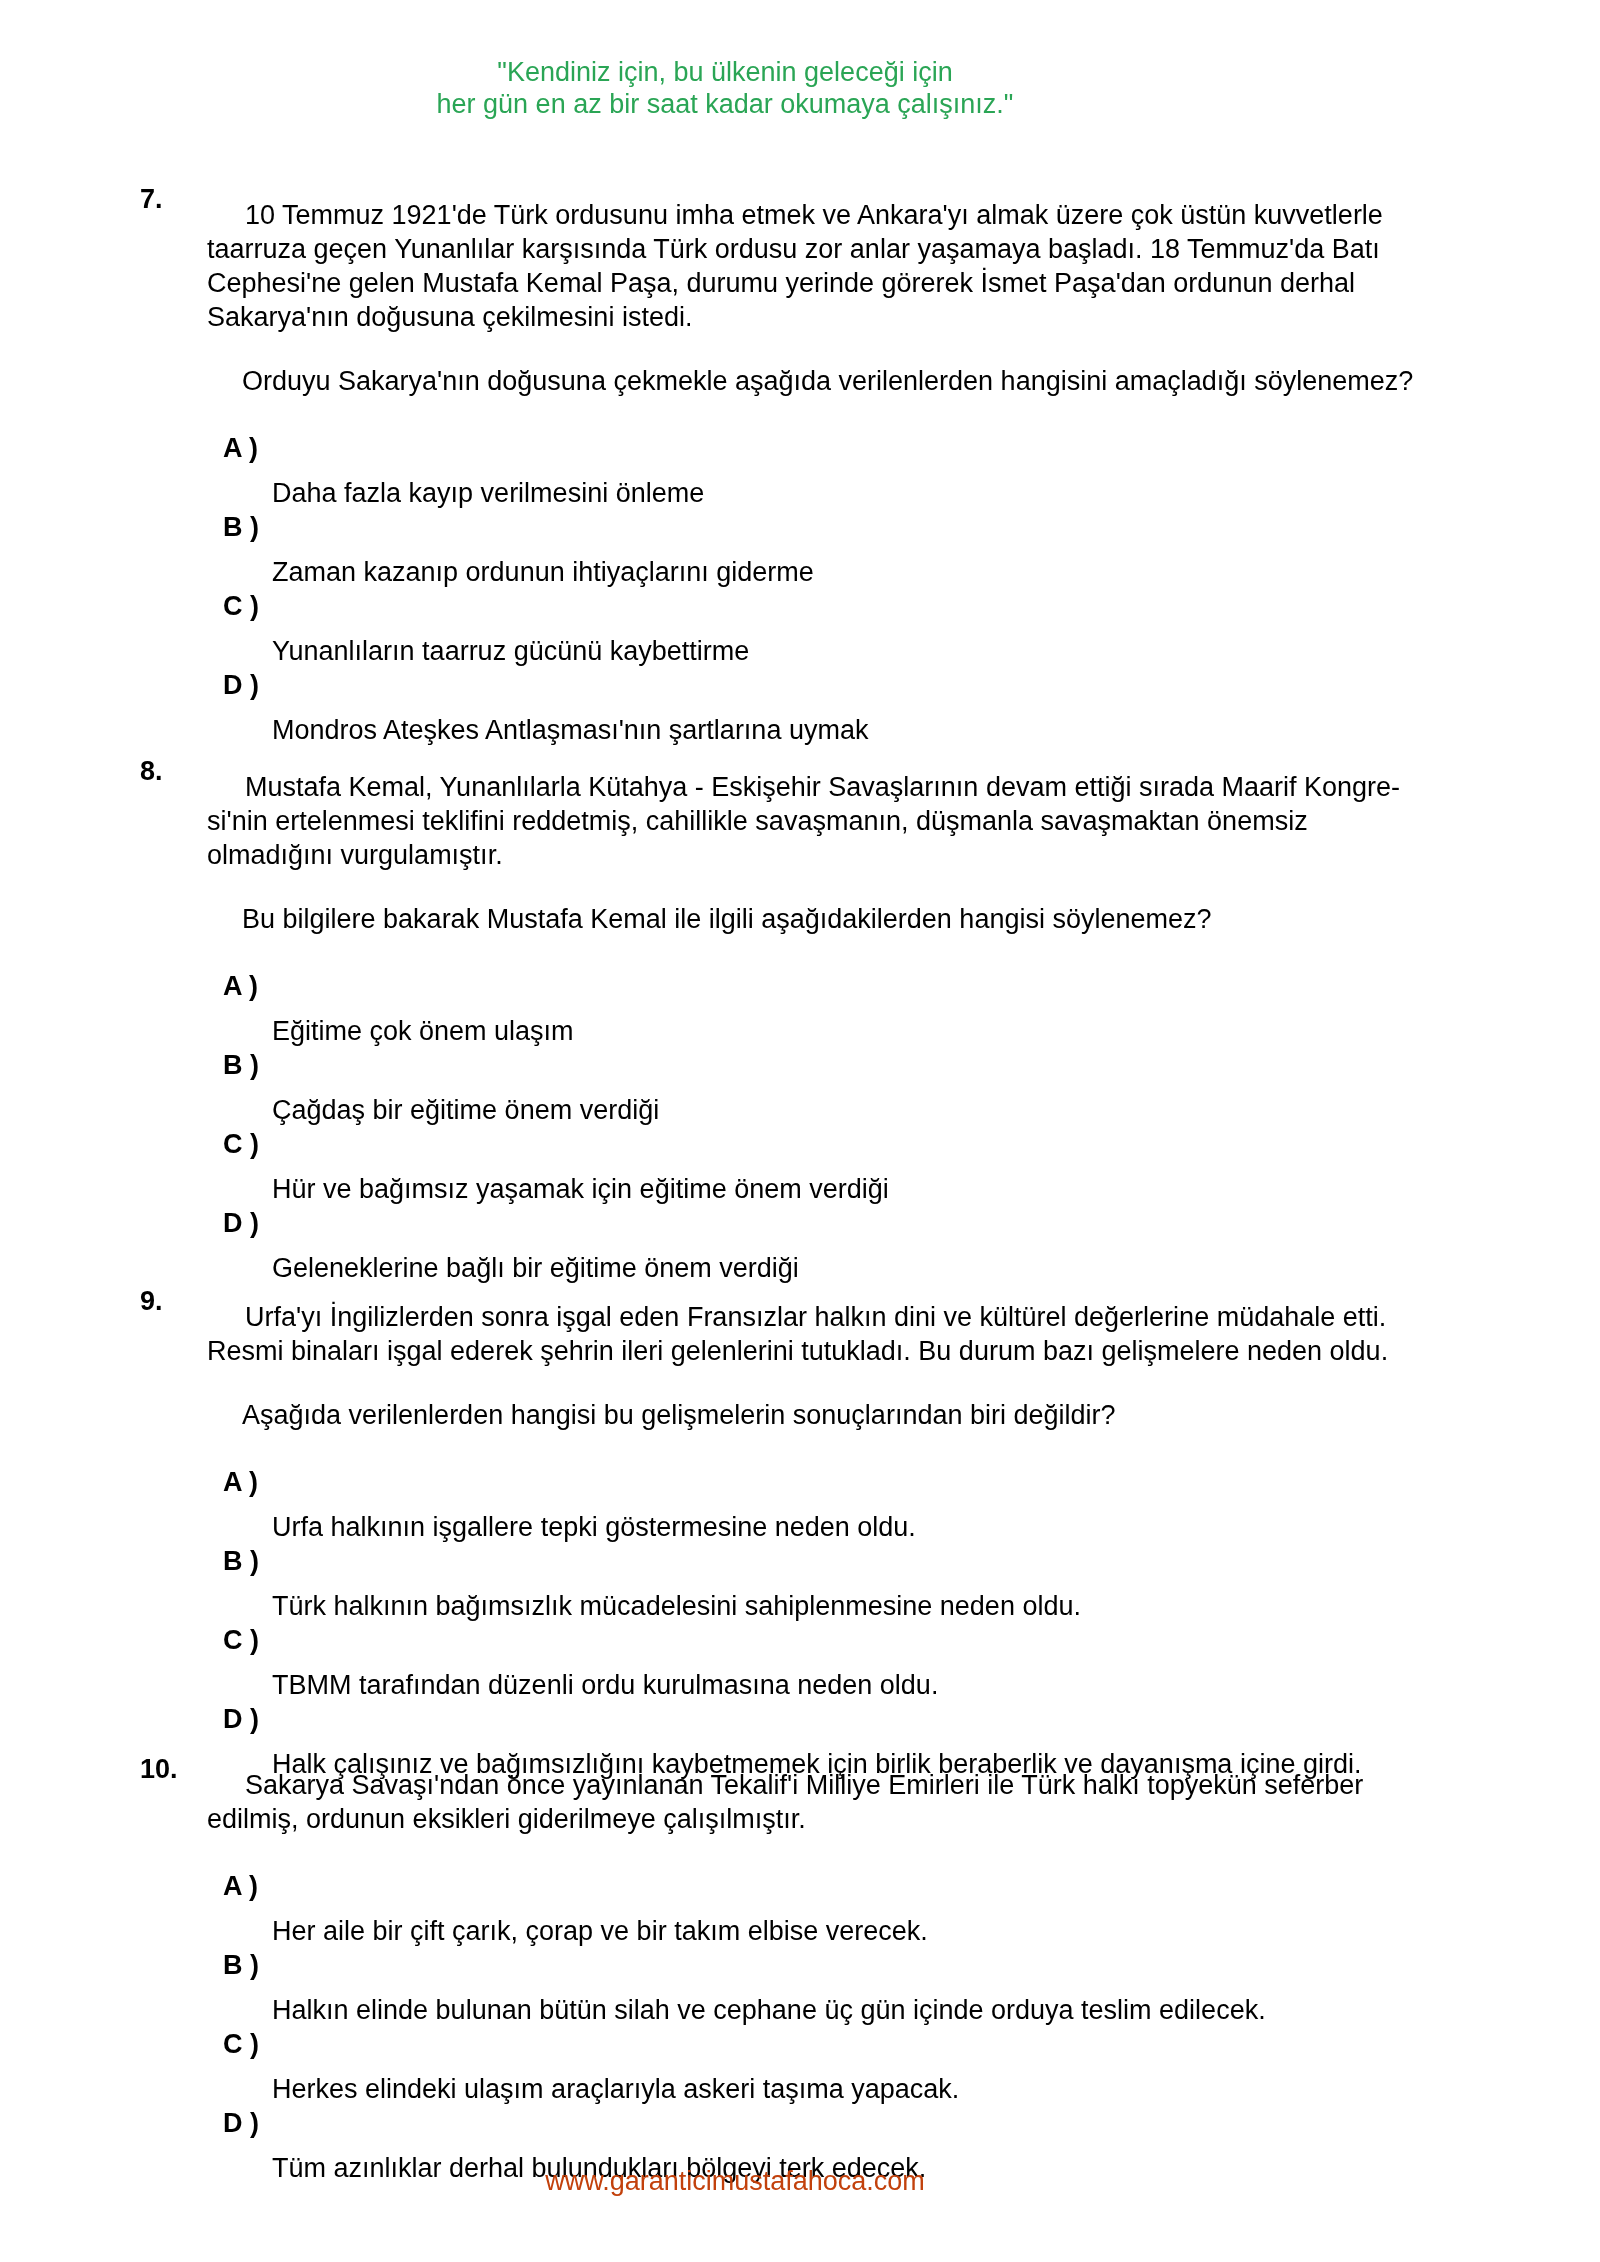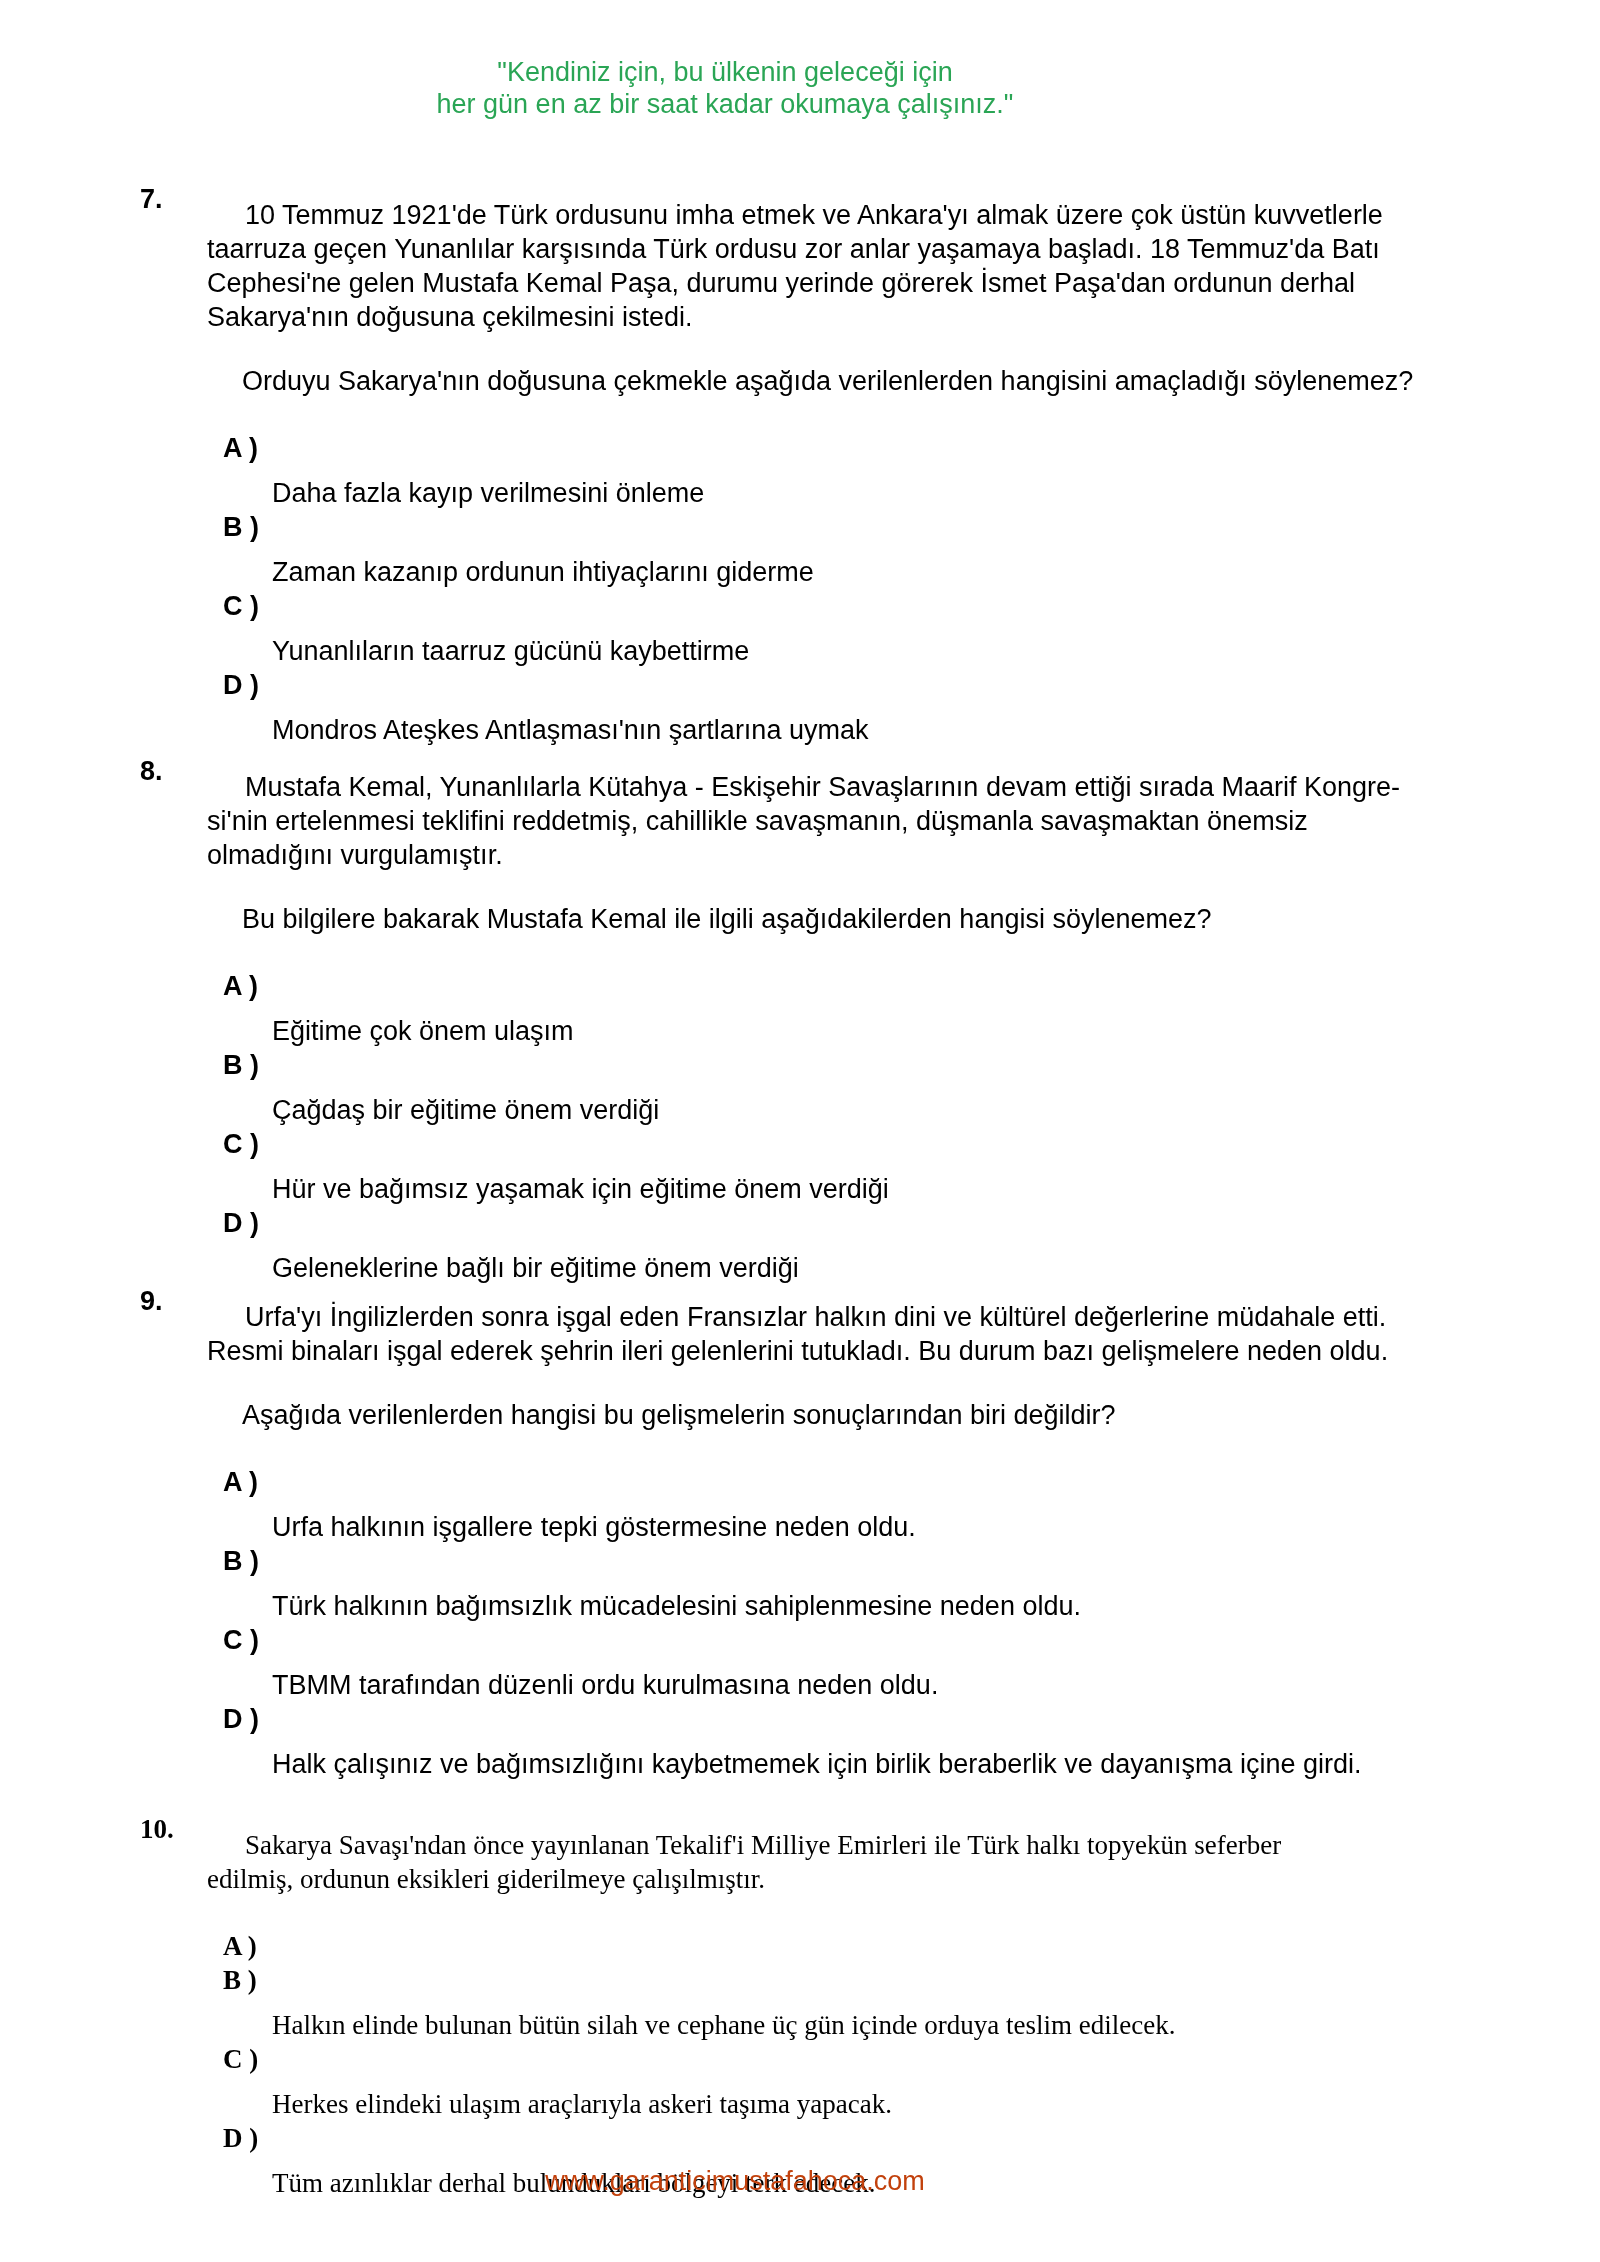--- a/index.html
+++ b/index.html
@@ -29,21 +29,21 @@
   .question {
     position: absolute;
     left: 140px;
     width: 1400px;
     font-size: 27px;
     line-height: 34px;
   }
   .q7  { top: 182px; }
   .q8  { top: 754px; }
   .q9  { top: 1284px; }
-  .q10 { top: 1812px; font-family: Liberation Serif, serif; }
+  .q10 { top: 1752px; }
   .q-num {
     position: absolute;
     left: 0;
     top: 0;
     font-weight: bold;
   }
   .q-para {
     margin: 16px 0 0 67px;
     width: 1330px;
     white-space: pre-line;
@@ -166,20 +166,21 @@
   </ul>
 </section>
 
 <section class="question q10">
   <span class="q-num">10.</span>
   <p class="q-para">Sakarya Savaşı'ndan önce yayınlanan Tekalif'i Milliye Emirleri ile Türk halkı topyekün seferber
 edilmiş, ordunun eksikleri giderilmeye çalışılmıştır.</p>
   <ul class="q-options">
     <li>
       <span class="opt-letter">A )</span>
+      <span class="opt-text">Her aile bir çift çarık, çorap ve bir takım elbise verecek.</span>
     </li>
     <li>
       <span class="opt-letter">B )</span>
       <span class="opt-text">Halkın elinde bulunan bütün silah ve cephane üç gün içinde orduya teslim edilecek.</span>
     </li>
     <li>
       <span class="opt-letter">C )</span>
       <span class="opt-text">Herkes elindeki ulaşım araçlarıyla askeri taşıma yapacak.</span>
     </li>
     <li>

